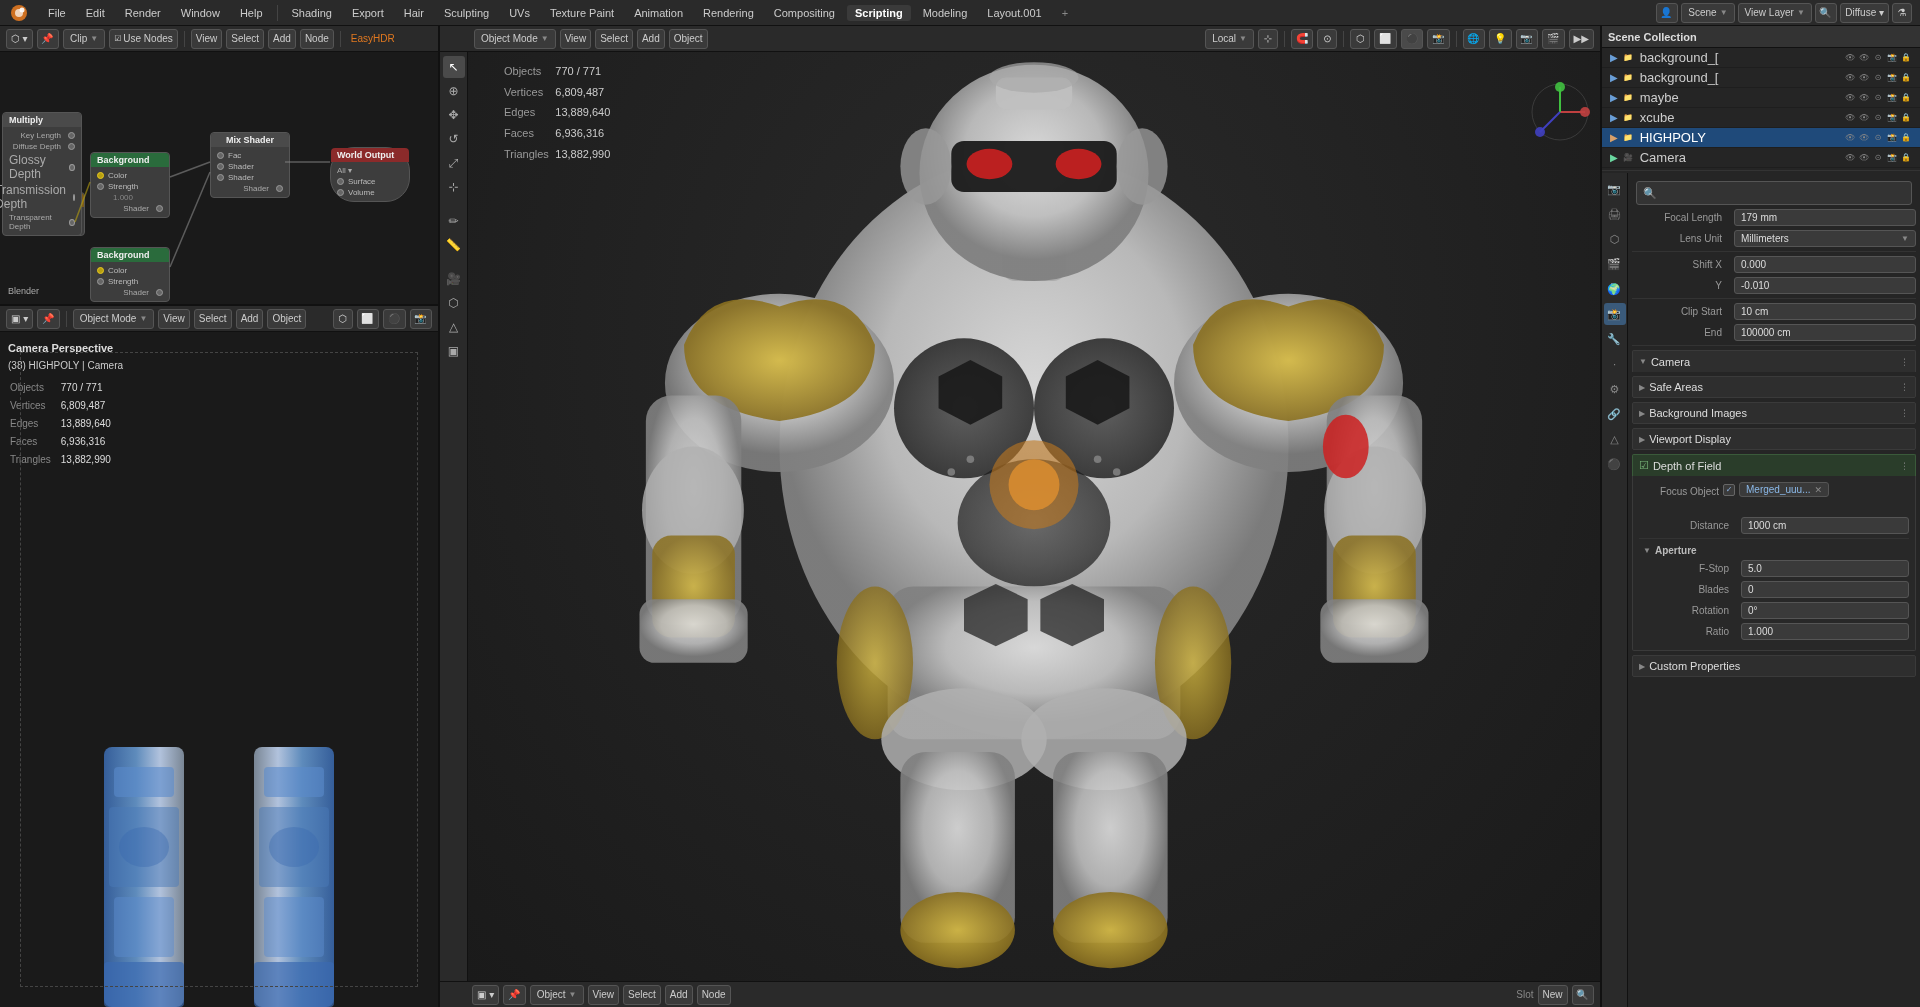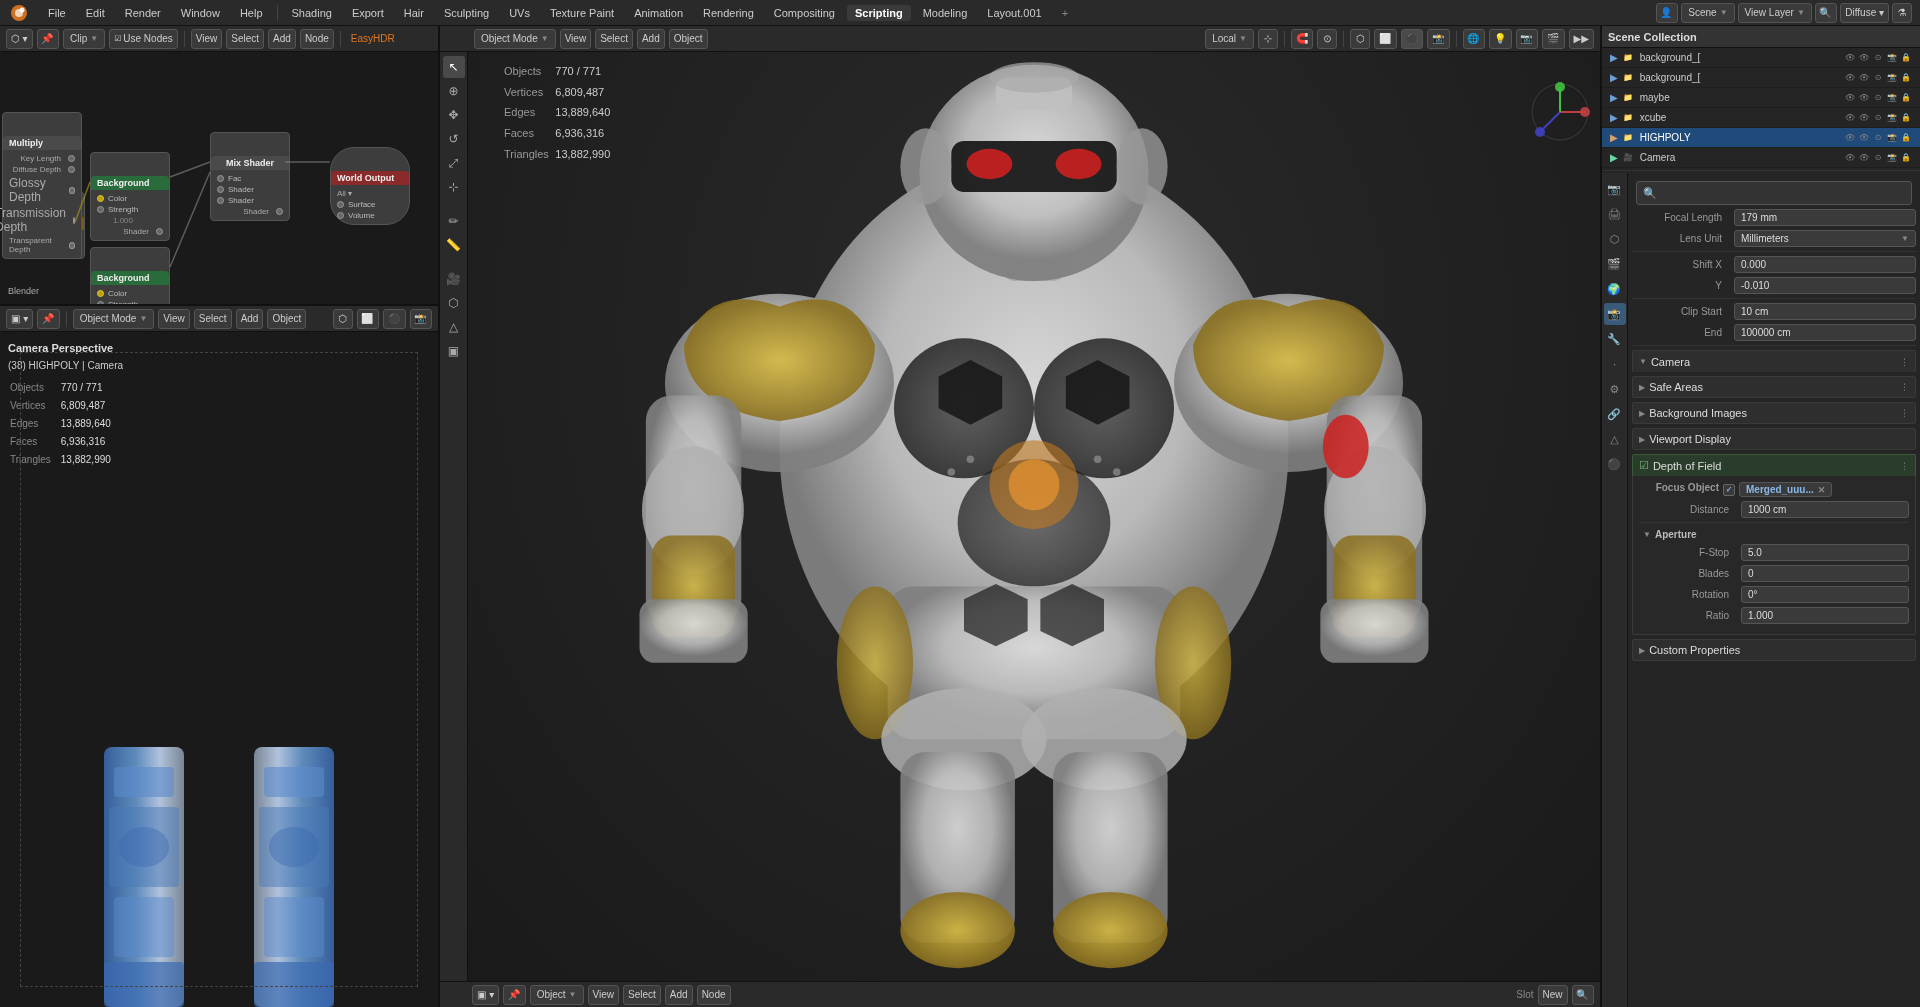--- a/index.html
+++ b/index.html
@@ -101,21 +101,20 @@
       padding: 0;
       min-width: 80px;
       font-size: 9px;
     }
     .node-header {
       padding: 2px 6px;
       border-radius: 4px 4px 0 0;
       font-size: 9px;
       font-weight: bold;
       color: #eee;
-      margin-top: 23px;
     }
     .node-header.green { background: #2a6b3c; }
     .node-header.red { background: #8b2a2a; }
     .node-header.gray { background: #4a4a4a; }
     .node-header.orange { background: #7a5a1a; }
     .node-body { padding: 3px 6px; color: #bbb; }
     .node-row { display: flex; align-items: center; gap: 4px; font-size: 9px; padding: 1px 0; }
     .node-socket {
       width: 7px; height: 7px;
       border-radius: 50%;
@@ -275,21 +274,21 @@
     }
     .collection-item.selected { background: #1f4a7a; }
     .collection-icon {
       width: 14px; height: 14px;
       border-radius: 2px;
       display: flex; align-items: center; justify-content: center;
       font-size: 8px;
     }
     .collection-name {
       flex: 1;
-      font-size: 10px;
+      font-size: 13px;
       color: #ccc;
       overflow: hidden;
       text-overflow: ellipsis;
       white-space: nowrap;
     }
     .collection-icons {
       display: flex; gap: 2px;
     }
     .ci {
       width: 12px; height: 12px;
@@ -445,25 +444,24 @@
 
     .divider-h {
       height: 1px;
       background: #333;
       margin: 4px 0;
     }
 
     
     .focus-row {
       display: flex;
-      align-items: flex-start;
+      align-items: flex-end;
       gap: 4px;
-      margin-bottom: 4px;
+      margin-bottom: 20px;
       font-size: 10px;
-      font-weight: bold;
     }
     .focus-label { color: #999; width: 80px; text-align: right; }
     .focus-chip {
       background: #3a3a3a;
       border: 1px solid #555;
       border-radius: 3px;
       padding: 1px 6px;
       color: #8ab8e8;
       font-size: 10px;
       display: flex;

